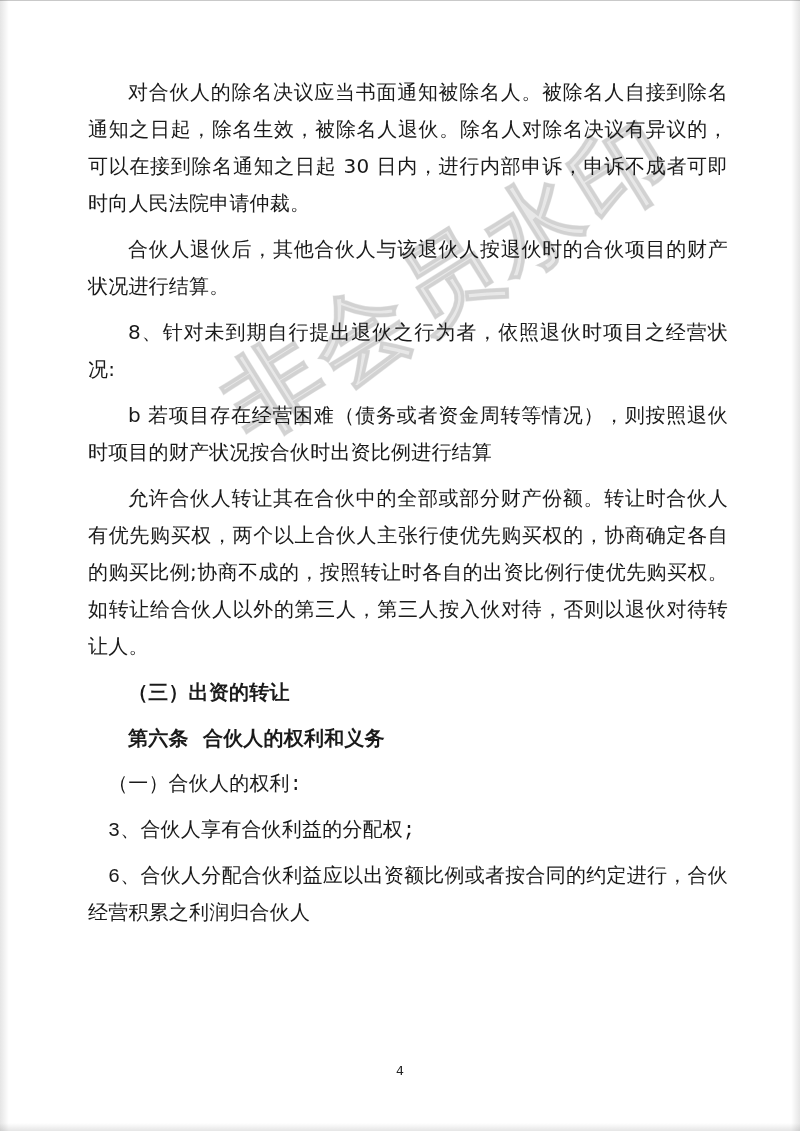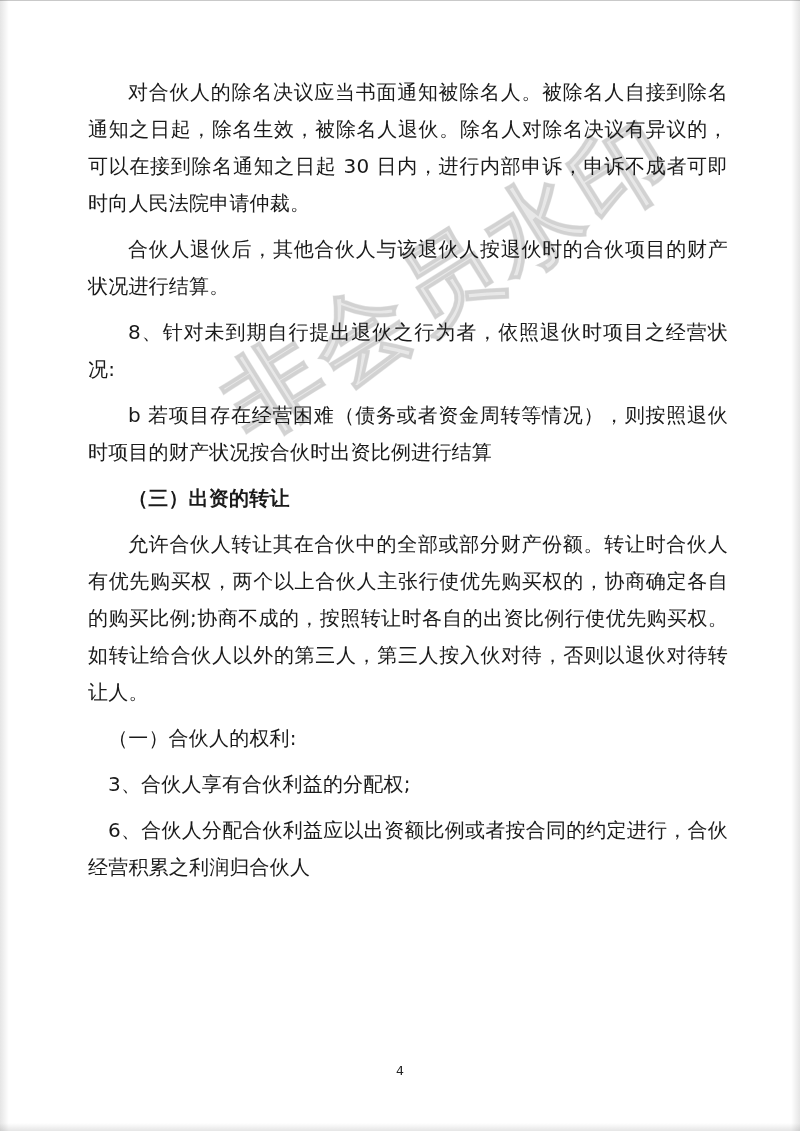--- a/index.html
+++ b/index.html
@@ -39,20 +39,21 @@
     text-align: justify;
     text-justify: inter-ideograph;
     margin: 0 0 9px 0;
     white-space: pre-wrap;
   }
   .para.indent {
     text-indent: 2em;
   }
   .para.indent-half {
     text-indent: 1em;
+    font-family: Liberation Mono, monospace;
   }
   .para.bold {
     font-weight: bold;
   }
   .watermark {
     position: absolute;
     left: 200px;
     top: 360px;
     width: 400px;
     height: 360px;
@@ -107,21 +108,22 @@
 
   <div class="watermark">
     <span>非会员水印</span>
   </div>
 
   <div class="content">
     <p class="para indent">对合伙人的除名决议应当书面通知被除名人。被除名人自接到除名通知之日起，除名生效，被除名人退伙。除名人对除名决议有异议的，可以在接到除名通知之日起 30 日内，进行内部申诉，申诉不成者可即时向人民法院申请仲裁。</p>
     <p class="para indent">合伙人退伙后，其他合伙人与该退伙人按退伙时的合伙项目的财产状况进行结算。</p>
     <p class="para indent">8、针对未到期自行提出退伙之行为者，依照退伙时项目之经营状况:</p>
     <p class="para indent">b 若项目存在经营困难（债务或者资金周转等情况），则按照退伙时项目的财产状况按合伙时出资比例进行结算</p>
+    <p class="para indent">允许合伙人转让其在合伙中的全部或部分财产份额。转让时合伙人有优先购买权，两个以上合伙人主张行使优先购买权的，协商确定各自的购买比例;协商不成的，按照转让时各自的出资比例行使优先购买权。如转让给合伙人以外的第三人，第三人按入伙对待，否则以退伙对待转让人。</p>
     <p class="para indent bold">（三）出资的转让</p>
-    <p class="para indent">允许合伙人转让其在合伙中的全部或部分财产份额。转让时合伙人有优先购买权，两个以上合伙人主张行使优先购买权的，协商确定各自的购买比例;协商不成的，按照转让时各自的出资比例行使优先购买权。如转让给合伙人以外的第三人，第三人按入伙对待，否则以退伙对待转让人。</p>
+    <p class="para indent bold">第六条  合伙人的权利和义务</p>
     <p class="para indent-half">（一）合伙人的权利:</p>
     <p class="para indent-half">3、合伙人享有合伙利益的分配权;</p>
     <p class="para indent-half">6、合伙人分配合伙利益应以出资额比例或者按合同的约定进行，合伙经营积累之利润归合伙人</p>
   </div>
 
   <div class="page-number">4</div>
 </div>
 
 </body></html>

